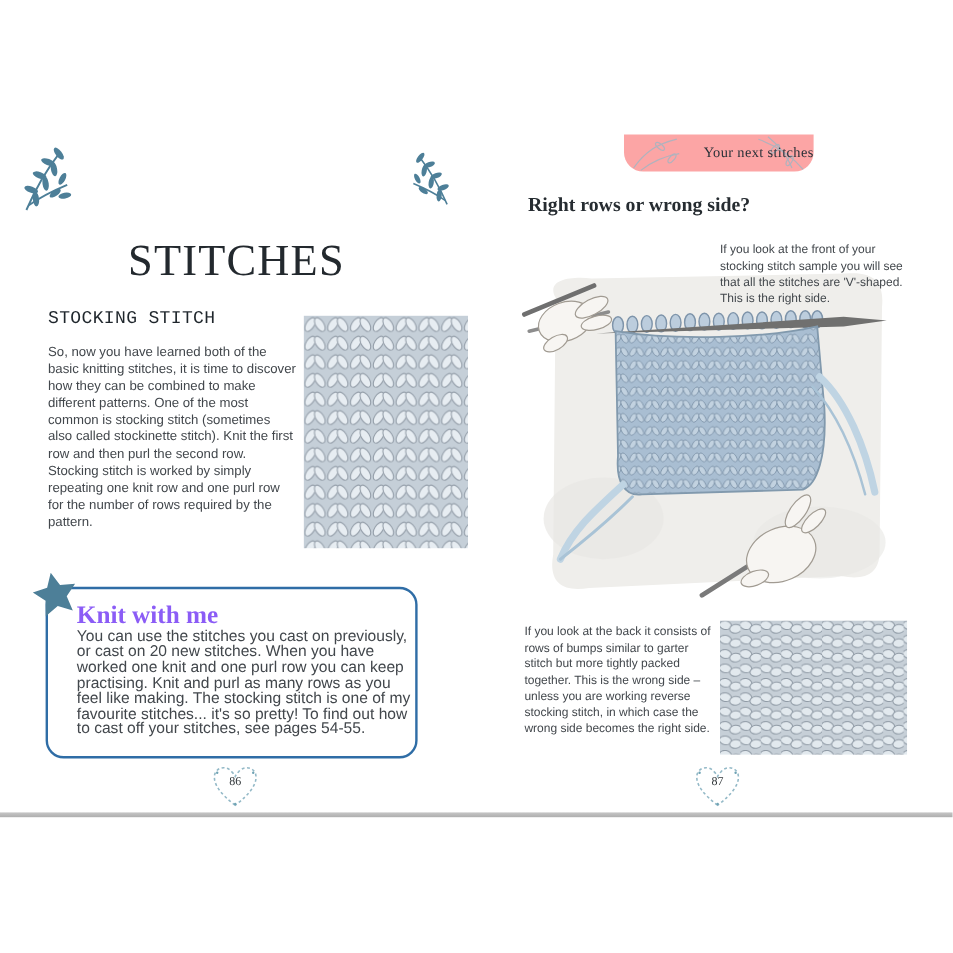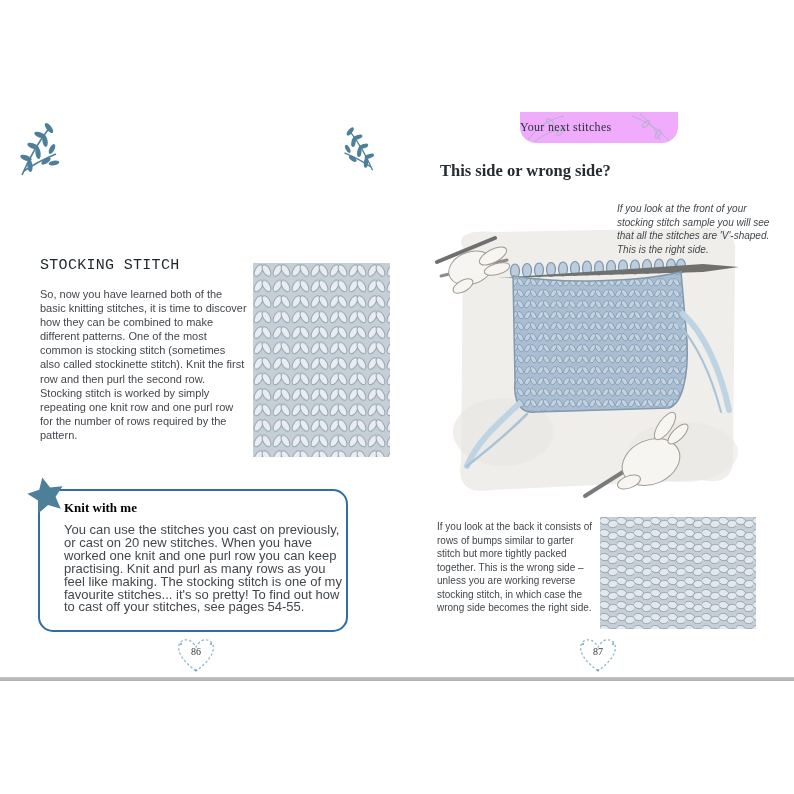--- a/index.html
+++ b/index.html
@@ -28,48 +28,48 @@
     font-size:11px; line-height:14.1px; color:#42474c;
   }
   .swatch-v { left:253px; top:263px; width:137px; height:194px; }
 
   .callout {
     left:38px; top:489px; width:310px; height:143px;
     border:2px solid #2f6da6; border-radius:15px; background:#ffffff;
   }
   .callout-heading {
     position:absolute; left:24px; top:9px;
-    font-family:"Liberation Serif", serif; font-size:13px; font-weight:700; color:#000000;
+    font-family:"Liberation Serif", serif; font-size:21px; font-weight:700; color:#8b5cf6;
   }
   .callout-body {
     position:absolute; left:24px; top:33px; width:284px;
     font-size:13px; line-height:12.9px; color:#42474c;
   }
   .star-badge { left:26px; top:475px; width:40px; height:40px; }
 
   
   .chapter-tab {
     left:520px; top:112px; width:158px; height:31px;
-    background:#f0abfc; border-radius:0 0 16px 16px; overflow:hidden;
-    display:flex; align-items:center; justify-content:flex-start;
+    background:#fca5a5; border-radius:0 0 16px 16px; overflow:hidden;
+    display:flex; align-items:center; justify-content:flex-end;
   }
   .chapter-tab .tab-label {
     position:relative; font-family:"Liberation Serif", serif;
     font-size:12px; letter-spacing:0.3px; color:#2a3138; z-index:2;
   }
   .tab-deco { position:absolute; left:0; top:0; z-index:1; }
 
   .heading-right {
     left:440px; top:161px; font-family:"Liberation Serif", serif;
     font-size:16.5px; font-weight:700; color:#262c31;
   }
   .illustration { left:433px; top:222px; width:312px; height:278px; }
   .para-front {
-    left:617px; top:202px; width:168px;
-    font-size:10px; line-height:13.5px; color:#42474c; z-index:3;font-style:italic;
+    left:600px; top:202px; width:168px;
+    font-size:10px; line-height:13.5px; color:#42474c; z-index:3;
   }
   .para-back {
     left:437px; top:520px; width:162px;
     font-size:10px; line-height:13.5px; color:#42474c;
   }
   .swatch-b { left:600px; top:517px; width:156px; height:112px; }
 
   
   .pagenum { width:44px; height:42px; }
   .pagenum-left  { left:174px; top:634px; }
@@ -122,21 +122,21 @@
           <ellipse cx="21" cy="27" rx="2.6" ry="6" transform="rotate(-70 21 27)"></ellipse>
           <ellipse cx="26" cy="34" rx="2.6" ry="6" transform="rotate(-8 26 34)"></ellipse>
           <ellipse cx="14" cy="39" rx="2.6" ry="6" transform="rotate(-70 14 39)"></ellipse>
           <ellipse cx="18" cy="47" rx="2.6" ry="6" transform="rotate(-5 18 47)"></ellipse>
           <ellipse cx="40" cy="30" rx="2.4" ry="5.4" transform="rotate(28 40 30)"></ellipse>
           <ellipse cx="34" cy="42" rx="2.4" ry="5.4" transform="rotate(55 34 42)"></ellipse>
         </g>
       </g>
     </svg>
 
-    <h1 class="abs book-title"><br></h1>
+    <h1 class="abs book-title"><br><span>STITCHES</span></h1>
 
     <h2 class="abs section-heading">STOCKING STITCH</h2>
 
     <p class="abs body-left">So, now you have learned both of the basic knitting stitches, it is time to discover how they can be combined to make different patterns. One of the most common is stocking stitch (sometimes also called stockinette stitch). Knit the first row and then purl the second row. Stocking stitch is worked by simply repeating one knit row and one purl row for the number of rows required by the pattern.</p>
 
     <svg class="abs swatch-v" viewBox="0 0 137 194">
       <defs>
         <pattern id="vpatGrey" width="19" height="15.5" patternUnits="userSpaceOnUse">
           <rect width="19" height="15.5" fill="#c5cfd8"></rect>
           <ellipse cx="5.5" cy="7.5" rx="3.4" ry="6.4" fill="#e7edf2" stroke="#949ea9" stroke-width="0.9" transform="rotate(32 5.5 7.5)"></ellipse>
@@ -176,21 +176,21 @@
           <path d="M120,2 C130,10 136,18 140,28"></path>
           <ellipse cx="30" cy="10" rx="2" ry="4.5" transform="rotate(-50 30 10)"></ellipse>
           <ellipse cx="40" cy="20" rx="2" ry="4.5" transform="rotate(40 40 20)"></ellipse>
           <ellipse cx="126" cy="12" rx="2" ry="4.5" transform="rotate(45 126 12)"></ellipse>
           <ellipse cx="138" cy="22" rx="2" ry="4.5" transform="rotate(30 138 22)"></ellipse>
         </g>
       </svg>
       <span class="tab-label">Your next stitches</span>
     </div>
 
-    <h2 class="abs heading-right">This side or wrong side?</h2>
+    <h2 class="abs heading-right">Right rows or wrong side?</h2>
 
     <svg class="abs illustration" viewBox="0 0 312 278">
       <defs>
         <pattern id="vpatBlue" width="13" height="11" patternUnits="userSpaceOnUse">
           <rect width="13" height="11" fill="#a9bed2"></rect>
           <ellipse cx="3.6" cy="5.2" rx="2.2" ry="4.1" fill="#c2d2e0" stroke="#7e94aa" stroke-width="0.7" transform="rotate(32 3.6 5.2)"></ellipse>
           <ellipse cx="9.4" cy="5.2" rx="2.2" ry="4.1" fill="#c2d2e0" stroke="#7e94aa" stroke-width="0.7" transform="rotate(-32 9.4 5.2)"></ellipse>
         </pattern>
       </defs>
 

